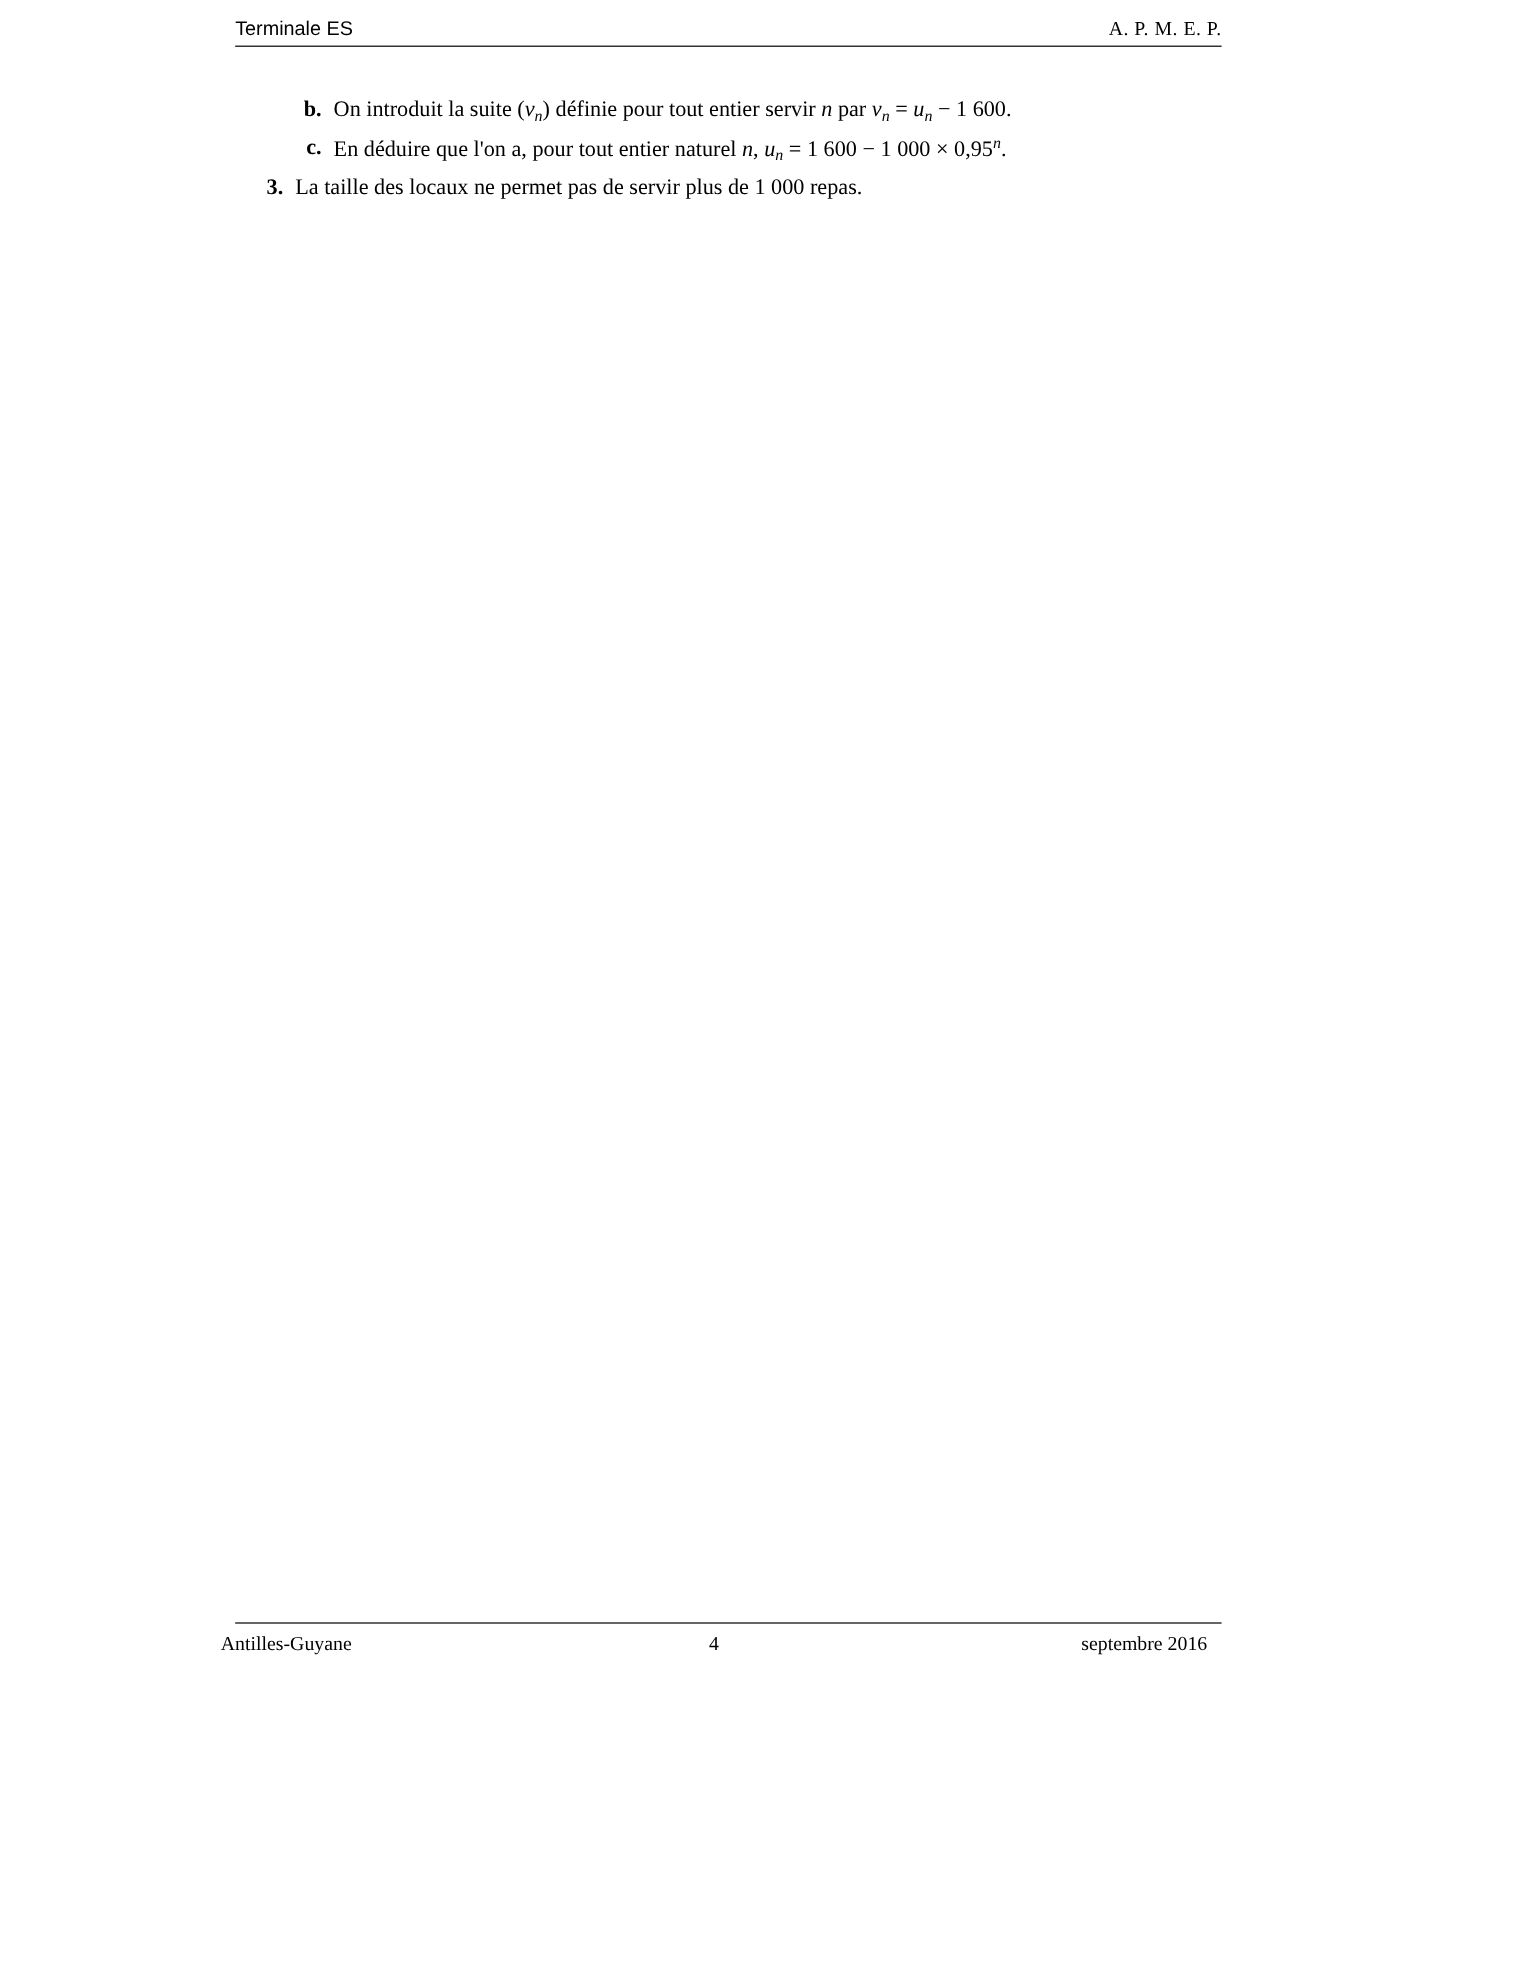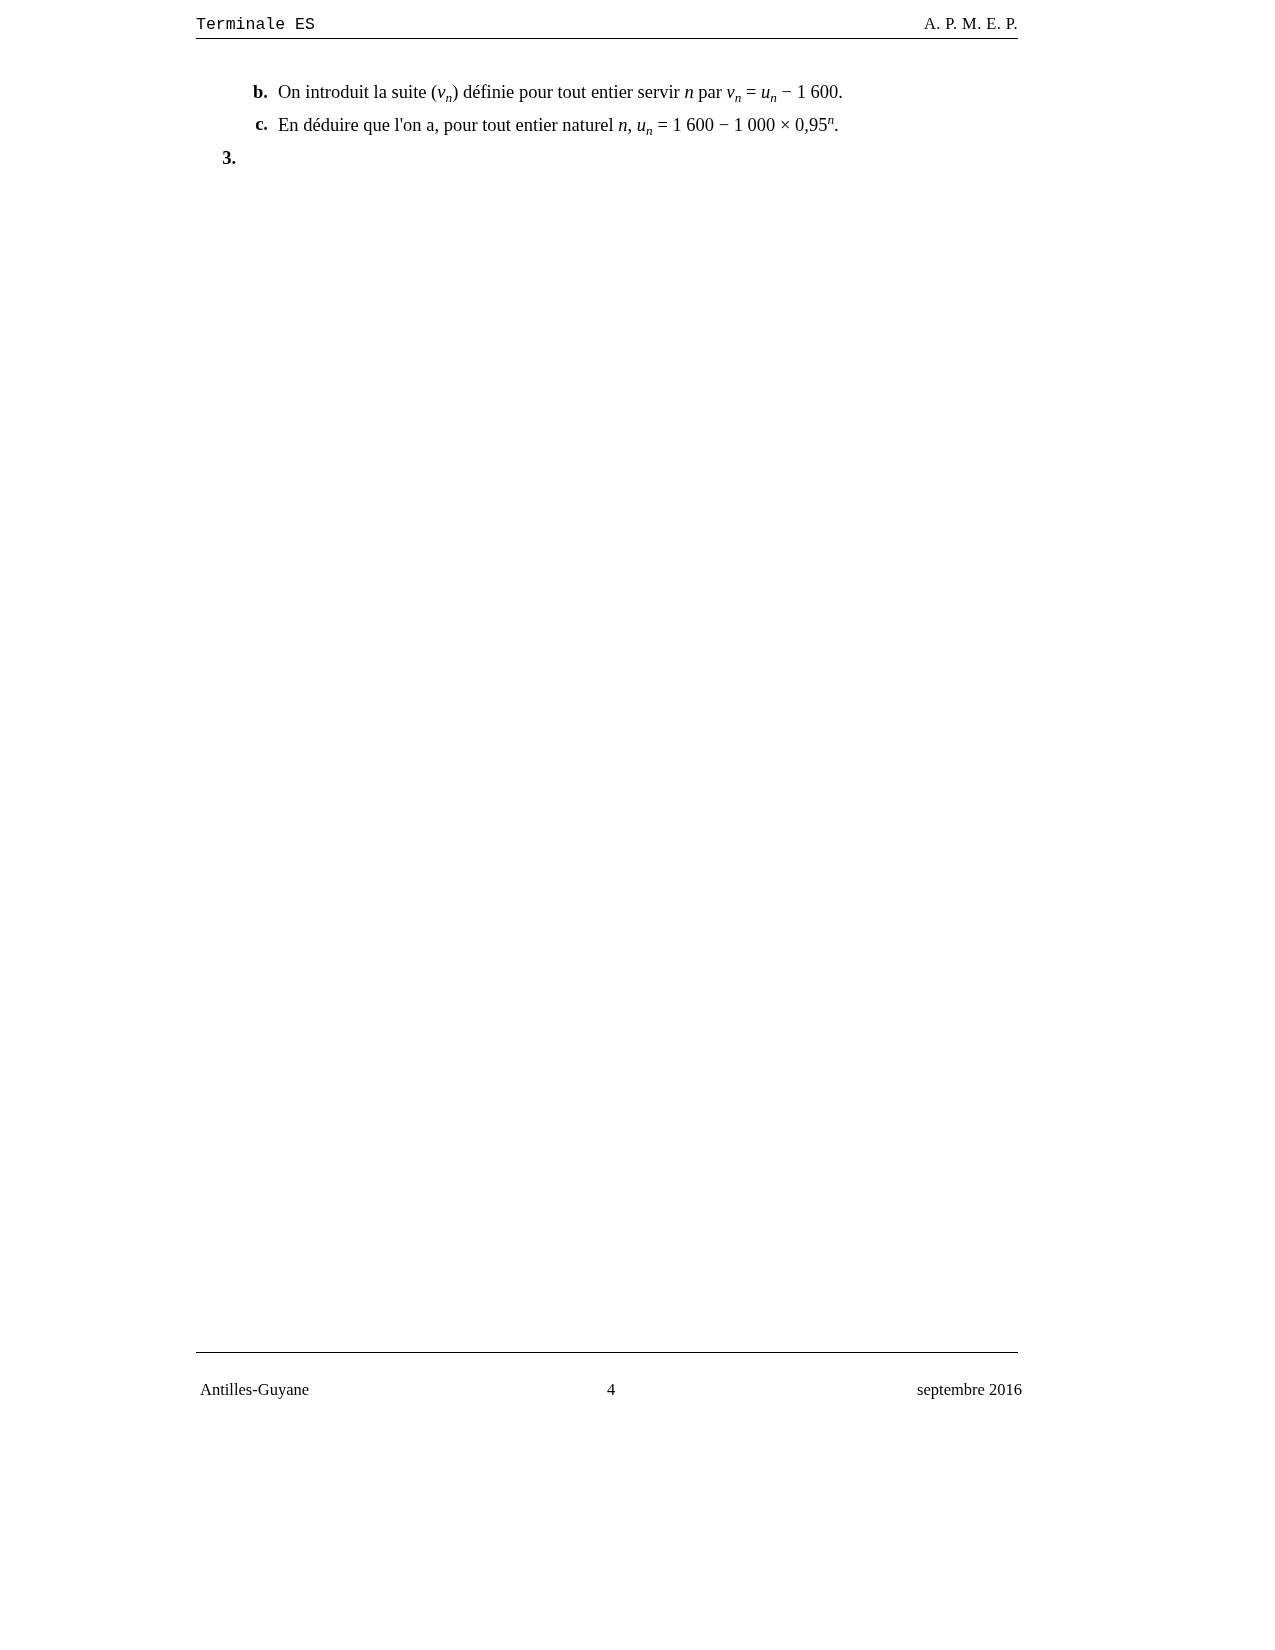--- a/index.html
+++ b/index.html
@@ -26,21 +26,21 @@
     position: absolute;
     left: 196px;
     top: 14px;
     width: 822px;
     display: flex;
     justify-content: space-between;
     align-items: baseline;
     font-size: 16.5px;
   }
   .header-left {
-    font-family: Liberation Mono, monospace;
+    font-family: Liberation Sans, sans-serif;
   }
   .header-right {
     font-weight: normal;
     letter-spacing: 0.4px;
   }
   .header-rule {
     position: absolute;
     left: 196px;
     top: 38px;
     width: 822px;
@@ -105,28 +105,27 @@
   .footer-rule {
     position: absolute;
     left: 196px;
     top: 1352px;
     width: 822px;
     height: 1.3px;
     background: #000;
   }
   .footer {
     position: absolute;
-    left: 200px;
+    left: 184px;
     top: 1360px;
     width: 822px;
     display: flex;
     justify-content: space-between;
     align-items: flex-start;
     font-size: 16.5px;
-    margin-top: 20px;
   }
   .footer-center {
     position: absolute;
     left: 0;
     width: 822px;
     text-align: center;
     font-size: 16.5px;
   }
   .footer-left, .footer-right { z-index: 2; }
 </style>
@@ -157,20 +156,21 @@
       <div class="body-c">
         <div class="line"><span>En déduire que l'on a, pour tout entier naturel </span><i class="mi">n</i><span>,  </span><i class="mi">u</i><span class="sub">n</span><span> = 1 600 − 1 000 × 0,95</span><span class="sup">n</span><span>.</span></div>
       </div>
     </div>
 
     <div class="spacer-2"></div>
 
     <div class="item">
       <div class="marker marker-3">3.</div>
       <div class="body-3">
+        <div class="line">La taille des locaux ne permet pas de servir plus de 1 000 repas.</div>
       </div>
     </div>
 
   </div>
 
   <div class="footer-rule"></div>
   <div class="footer">
     <div class="footer-left">Antilles-Guyane</div>
     <div class="footer-center">4</div>
     <div class="footer-right">septembre 2016</div>

